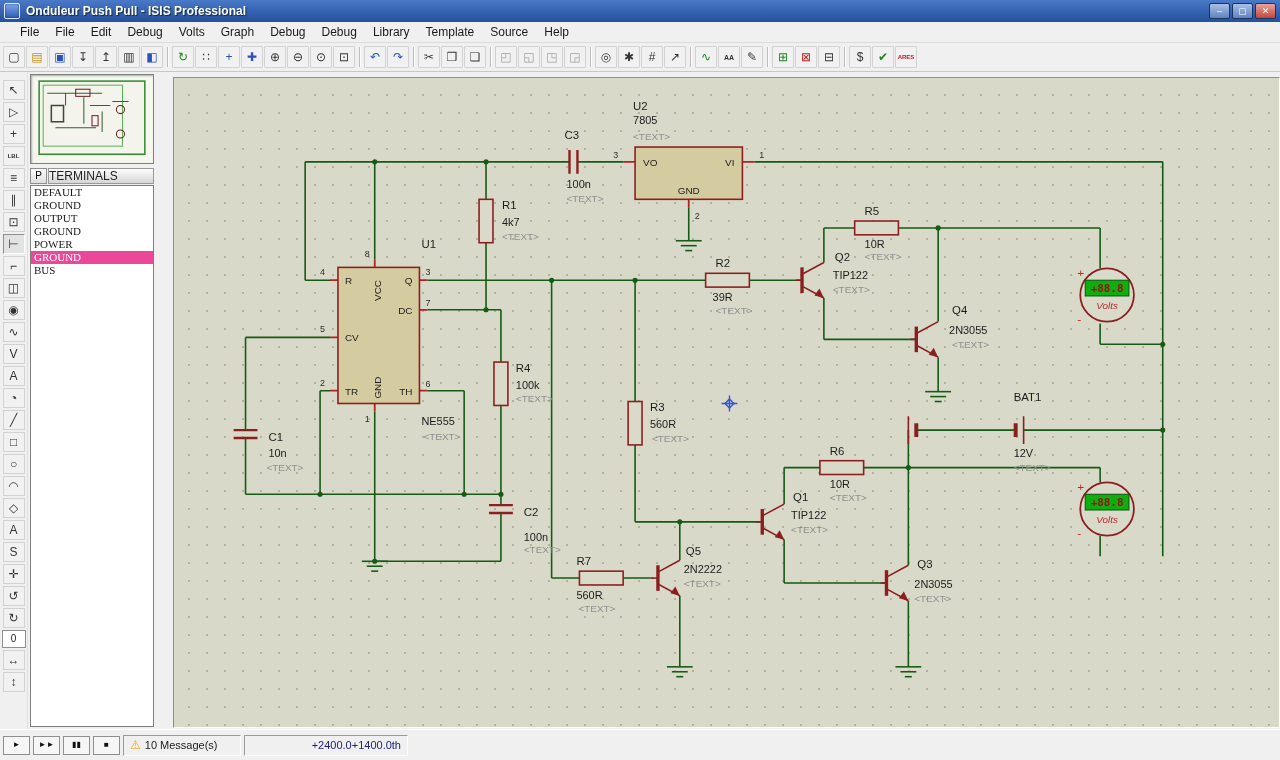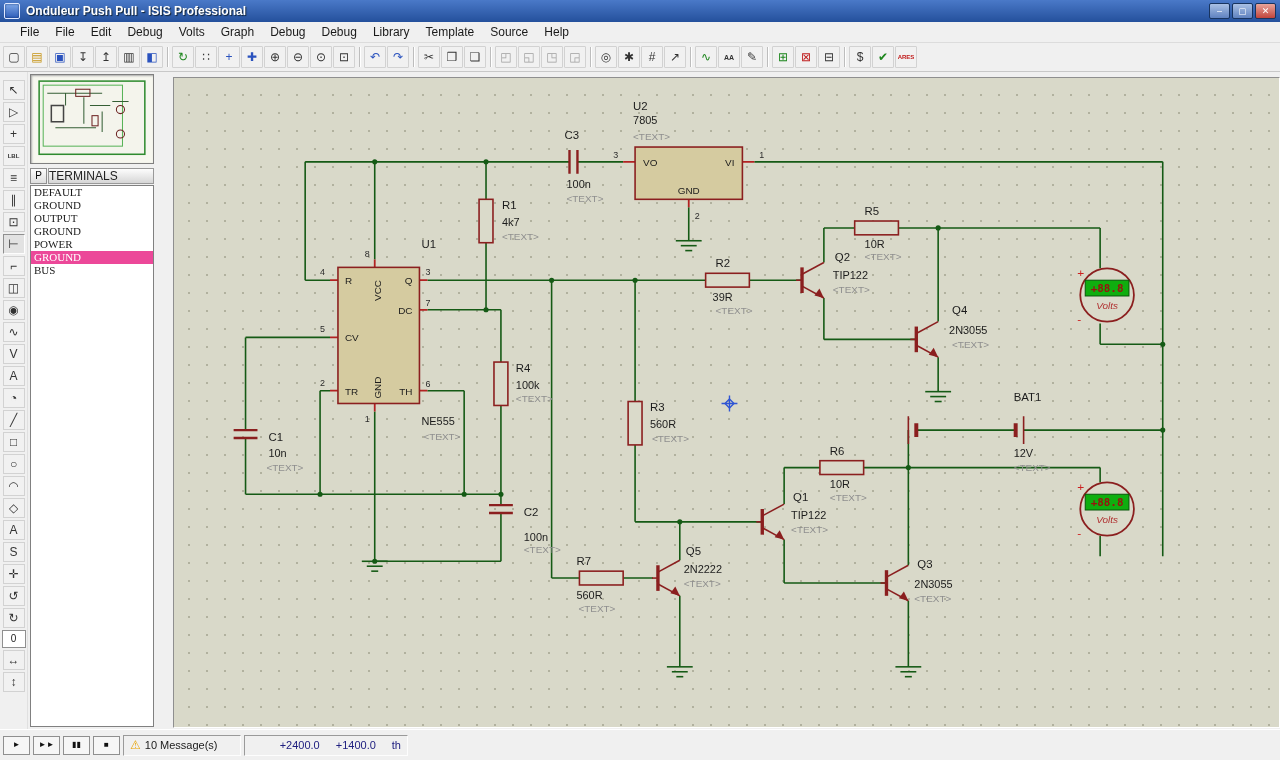--- a/index.html
+++ b/index.html
@@ -71,21 +71,21 @@
   
   .statusbar{height:26px;flex:0 0 26px;display:flex;align-items:center;background:#f0f0f0;border-top:1px solid #fff;
     padding:2px 3px;gap:3px;}
   .sim{width:27px;height:19px;background:#f6f6f6;border:1px solid #8f8f8f;font-size:8px;line-height:8px;
     display:flex;align-items:center;justify-content:center;color:#111;padding:0;font-family:inherit;}
   .panel{height:19px;display:flex;align-items:center;border:1px solid;border-color:#9a9a9a #fdfdfd #fdfdfd #9a9a9a;
     padding:0 6px;background:#f0f0f0;font-size:11px;}
   .panel.msg{width:104px;gap:4px;}
   .warn{color:#e8a200;font-size:12px;}
   .panel.sheet{flex:1;}
-  .panel.coords{width:150px;justify-content:flex-end;gap:16px;color:#202080;font-size:11px;}
+  .panel.coords{width:150px;justify-content:flex-end;gap:0;color:#202080;font-size:11px;}
 </style>
 </head>
 <body>
 
 <div class="window">
 
   <div class="titlebar">
     <div class="app-icon"></div>
     <div class="title">Onduleur Push Pull - ISIS Professional</div>
     <div class="winbtns">

